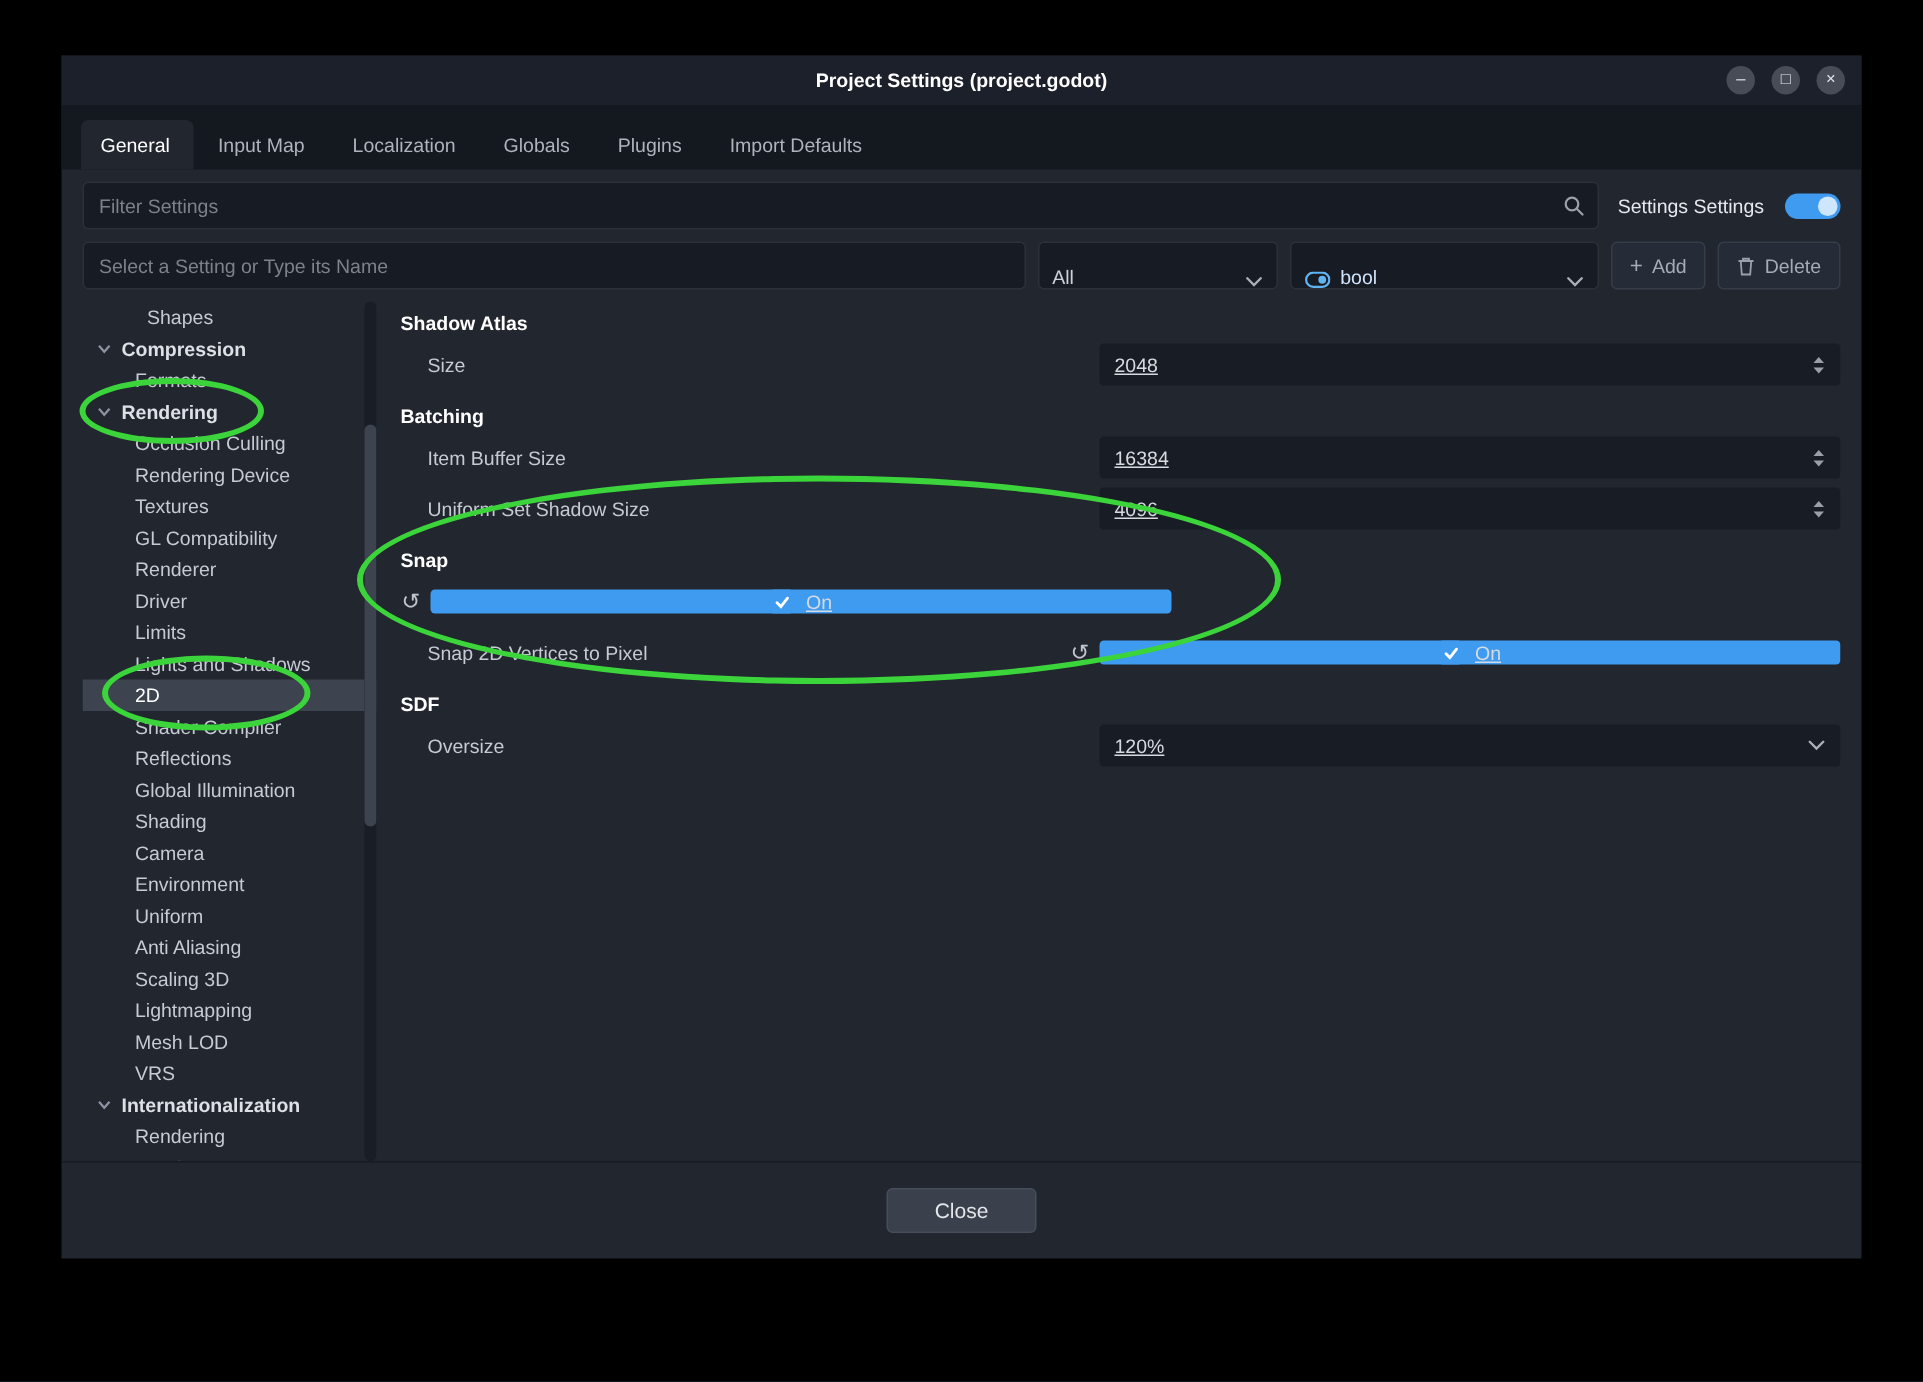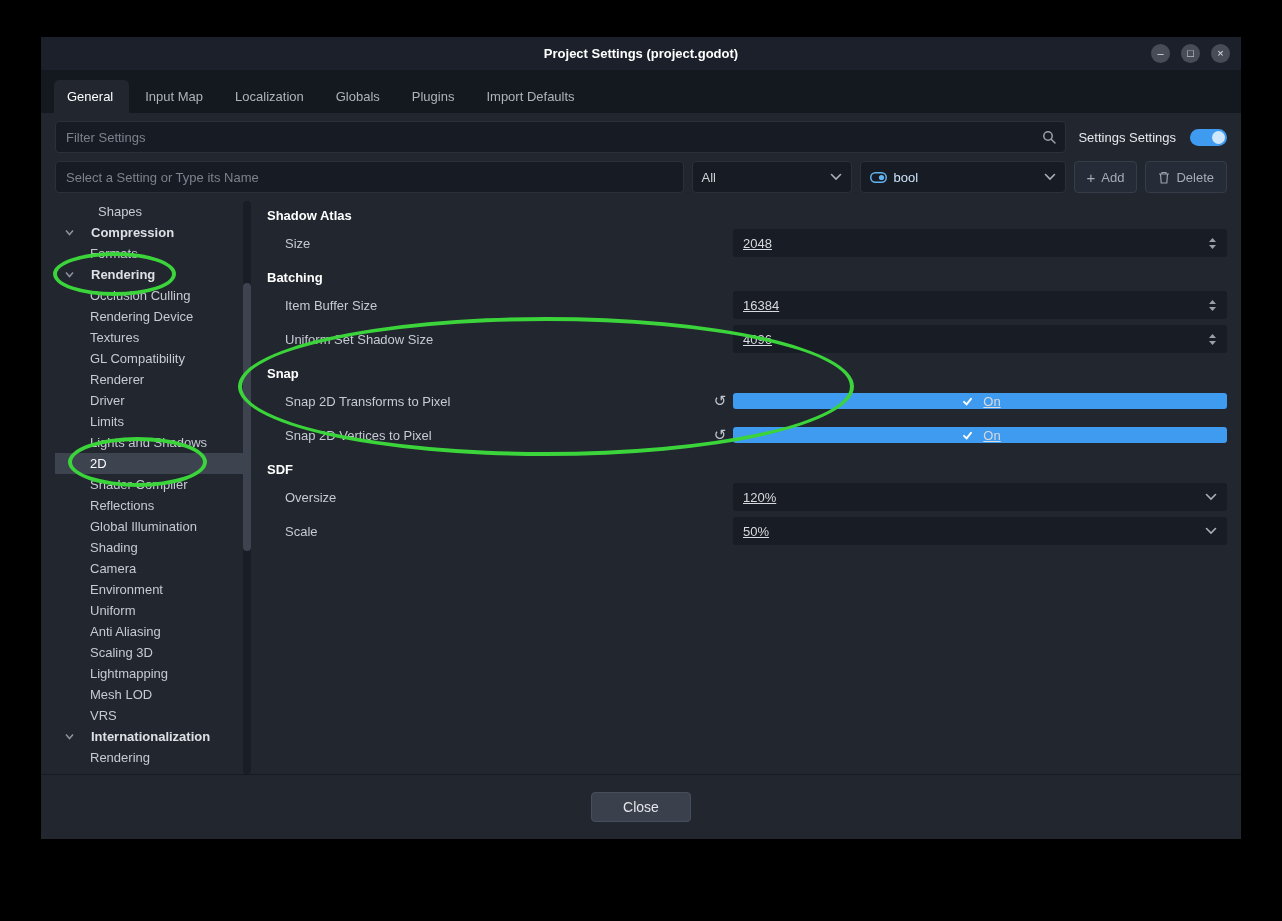--- a/index.html
+++ b/index.html
@@ -24,32 +24,32 @@
   .textbox input{flex:1;background:transparent;border:none;outline:none;color:#d7dade;font-size:13px;padding:0 10px;height:100%;font-family:inherit;}
   .textbox input::placeholder{color:#7c828c;}
   .filter-box{flex:1;}
   .search-icon{margin-right:9px;display:flex;}
   .adv-label{color:#e6e8ec;font-size:13px;white-space:nowrap;}
   .toggle{width:37px;height:17px;border-radius:9px;background:var(--accent);position:relative;margin-left:2px;cursor:default;}
   .toggle .knob{position:absolute;right:2px;top:2px;width:13px;height:13px;border-radius:50%;background:#cfe6ff;}
 
   .row2{flex:0 0 30px;display:flex;align-items:center;gap:8px;margin-bottom:8px;}
   .setting-box{flex:1;}
-  .select{background:#171b23;border:1px solid #2b303a;border-radius:4px;height:30px;display:flex;align-items:center;padding:0 9px;gap:7px;color:#ced2d8;font-size:13px;cursor:default;}
+  .select{background:#171b23;border:1px solid #2b303a;border-radius:4px;height:30px;display:flex;align-items:flex-end;padding:0 9px;gap:7px;color:#ced2d8;font-size:13px;cursor:default;}
   .select .chev{margin-left:auto;display:flex;}
   .select-all{width:140px;}
   .select-type{width:186px;}
   .type-label{color:#cfe3fb;}
   .btn{background:#262c37;border:1px solid #363d49;border-radius:4px;height:30px;display:flex;align-items:center;gap:6px;padding:0 12px;color:#a6acb6;font-size:13px;cursor:default;}
   .plus{font-size:15px;line-height:1;color:#a6acb6;}
 
   .body{flex:1;min-height:0;display:flex;gap:10px;}
   .sidebar{flex:0 0 196px;position:relative;overflow:hidden;}
   .tree-row{height:21px;display:flex;align-items:center;font-size:13px;color:#c6cad2;padding-left:35px;cursor:default;}
-  .tree-row.lvl1{padding-left:9px;gap:14px;align-items:center;}
+  .tree-row.lvl1{padding-left:9px;gap:4px;align-items:center;}
   .tree-row.lvl3{padding-left:43px;}
   .tree-row.bold .tlabel{font-weight:bold;color:#dde0e5;}
   .tree-row.selected{background:var(--selected);color:#ffffff;}
   .chev-tree{display:flex;width:13px;}
   .scrollbar{position:absolute;right:0;top:0;bottom:0;width:8px;background:#191d25;border-radius:4px;}
   .scroll-thumb{position:absolute;left:0;top:82px;width:8px;height:268px;background:#3d434f;border-radius:4px;}
 
   .main{flex:1;min-width:0;overflow:hidden;}
   .section-header{font-size:13px;font-weight:bold;color:#ffffff;padding:7px 0 6px 6px;}
   .prop-row{display:flex;align-items:center;height:28px;margin-bottom:6px;}
@@ -297,21 +297,20 @@
               <span class="ficon">
                 <svg width="9" height="13" viewBox="0 0 9 13">
                   <path d="M4.5 1L8 5H1z" fill="#9aa0aa"></path>
                   <path d="M4.5 12L1 8h7z" fill="#9aa0aa"></path>
                 </svg>
               </span>
             </div>
           </div>
           <div class="section-header">Snap</div>
           <div class="prop-row">
-            <div class="prop-label">Snap 2D Transforms to Pixel</div>
             <div class="revert">↺</div>
             <div class="field checkbox">
               <span class="checkbox">
                 <svg width="11" height="11" viewBox="0 0 11 11">
                   <path d="M2 5.8l2.6 2.6L9 2.8" stroke="#ffffff" stroke-width="1.9" fill="none" stroke-linecap="round"></path>
                 </svg>
               </span>
               <span class="fval">On</span>
             </div>
           </div>
@@ -332,31 +331,20 @@
             <div class="prop-label">Oversize</div>
             <div class="field dropdown">
               <span class="fval">120%</span>
               <span class="ficon">
                 <svg width="12" height="8" viewBox="0 0 12 8">
                   <path d="M1.5 1.5L6 6l4.5-4.5" stroke="#aab0ba" stroke-width="1.6" fill="none" stroke-linecap="round"></path>
                 </svg>
               </span>
             </div>
           </div>
-          <div class="prop-row">
-            <div class="prop-label">Scale</div>
-            <div class="field dropdown">
-              <span class="fval">50%</span>
-              <span class="ficon">
-                <svg width="12" height="8" viewBox="0 0 12 8">
-                  <path d="M1.5 1.5L6 6l4.5-4.5" stroke="#aab0ba" stroke-width="1.6" fill="none" stroke-linecap="round"></path>
-                </svg>
-              </span>
-            </div>
-          </div>
         </div>
     </div>
 
   </div>
 
   <div class="footer">
     <button class="close-btn">Close</button>
   </div>
 
 </div>

